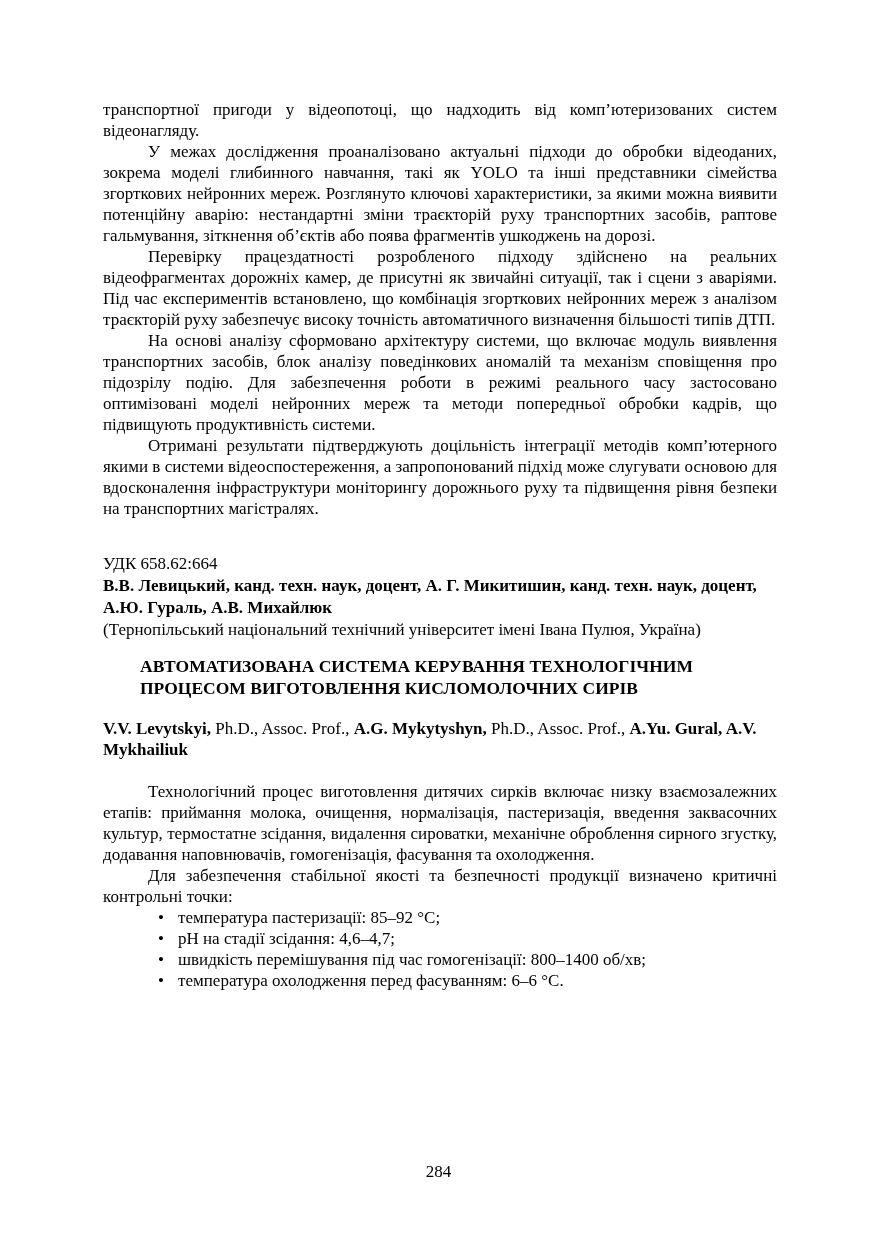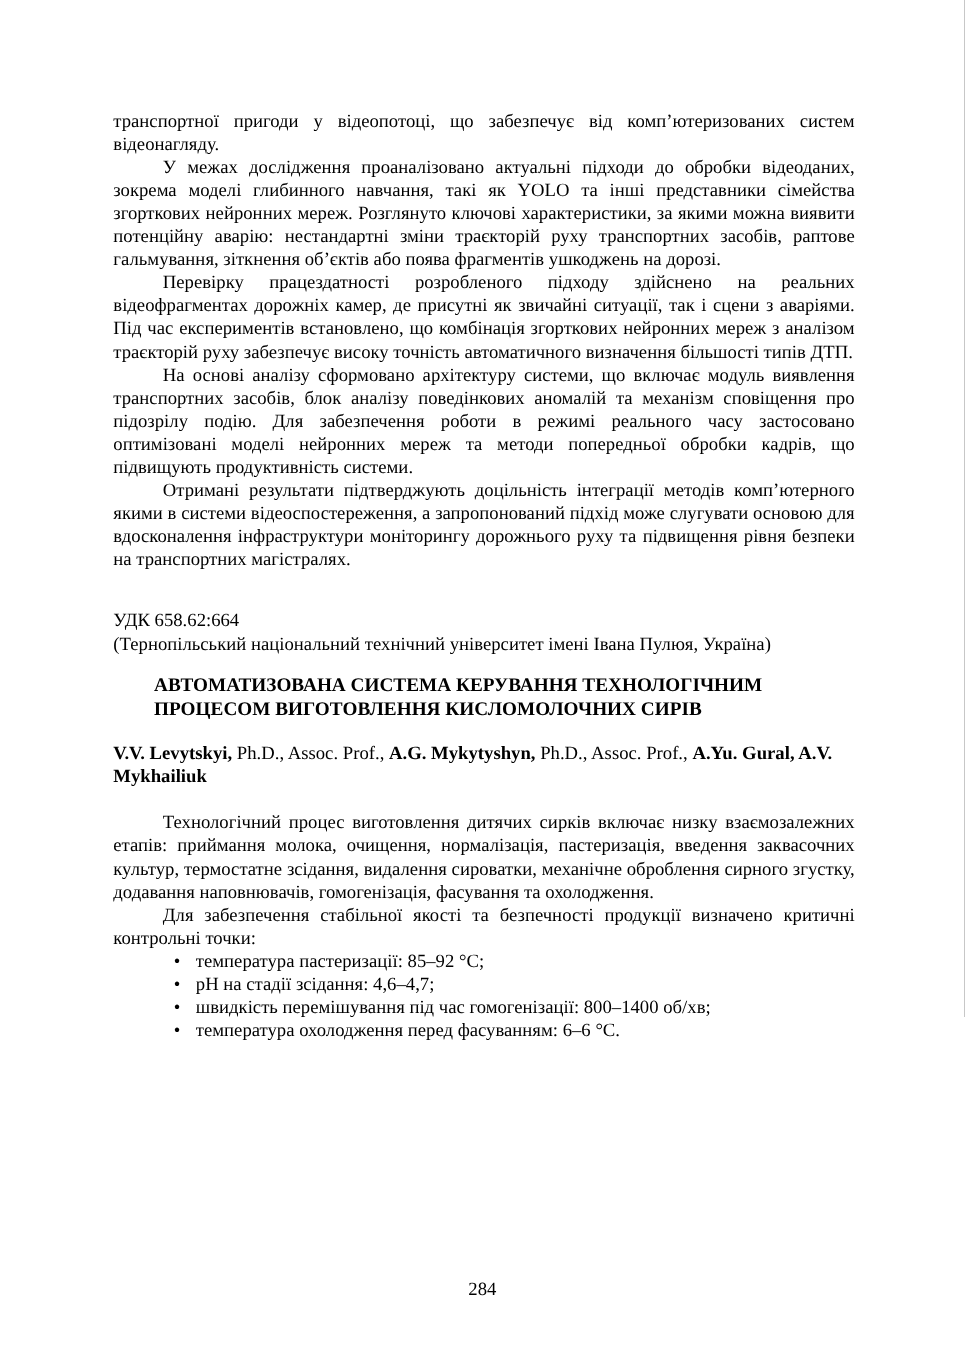--- a/index.html
+++ b/index.html
@@ -88,31 +88,32 @@
     font-size: 17px;
     line-height: 21px;
   }
 </style>
 </head>
 <body>
 
 <div class="page">
   <div class="content">
 
-    <p class="body-par">транспортної пригоди у відеопотоці, що забезпечує від комп’ютеризованих систем відеонагляду.</p>
+    <p class="body-par">транспортної пригоди у відеопотоці, що надходить від комп’ютеризованих систем відеонагляду.</p>
 
     <p class="body-par indent">У межах дослідження проаналізовано актуальні підходи до обробки відеоданих, зокрема моделі глибинного навчання, такі як YOLO та інші представники сімейства згорткових нейронних мереж. Розглянуто ключові характеристики, за якими можна виявити потенційну аварію: нестандартні зміни траєкторій руху транспортних засобів, раптове гальмування, зіткнення об’єктів або поява фрагментів ушкоджень на дорозі.</p>
     <p class="body-par indent">Перевірку працездатності розробленого підходу здійснено на реальних відеофрагментах дорожніх камер, де присутні як звичайні ситуації, так і сцени з аваріями. Під час експериментів встановлено, що комбінація згорткових нейронних мереж з аналізом траєкторій руху забезпечує високу точність автоматичного визначення більшості типів ДТП.</p>
     <p class="body-par indent">На основі аналізу сформовано архітектуру системи, що включає модуль виявлення транспортних засобів, блок аналізу поведінкових аномалій та механізм сповіщення про підозрілу подію. Для забезпечення роботи в режимі реального часу застосовано оптимізовані моделі нейронних мереж та методи попередньої обробки кадрів, що підвищують продуктивність системи.</p>
     <p class="body-par indent">Отримані результати підтверджують доцільність інтеграції методів комп’ютерного якими в системи відеоспостереження, а запропонований підхід може слугувати основою для вдосконалення інфраструктури моніторингу дорожнього руху та підвищення рівня безпеки на транспортних магістралях.</p>
 
     <div class="sp-after-abstract"></div>
 
     <p class="udc-line">УДК 658.62:664</p>
 
+    <p class="authors-ua">В.В. Левицький, канд. техн. наук, доцент, А. Г. Микитишин, канд. техн. наук, доцент, А.Ю. Гураль, А.В. Михайлюк</p>
 
     <p class="affiliation">(Тернопільський національний технічний університет імені Івана Пулюя, Україна)</p>
 
     <div class="sp-sm"></div>
 
     <h1 class="title-ua">АВТОМАТИЗОВАНА СИСТЕМА КЕРУВАННЯ ТЕХНОЛОГІЧНИМ ПРОЦЕСОМ ВИГОТОВЛЕННЯ КИСЛОМОЛОЧНИХ СИРІВ</h1>
 
     <div class="sp-md"></div>
 
     <p class="authors-en"><span class="b">V.V. Levytskyi,</span><span> Ph.D., Assoc. Prof., </span><span class="b">A.G. Mykytyshyn,</span><span> Ph.D., Assoc. Prof., </span><span class="b">A.Yu. Gural, A.V. Mykhailiuk</span></p>

